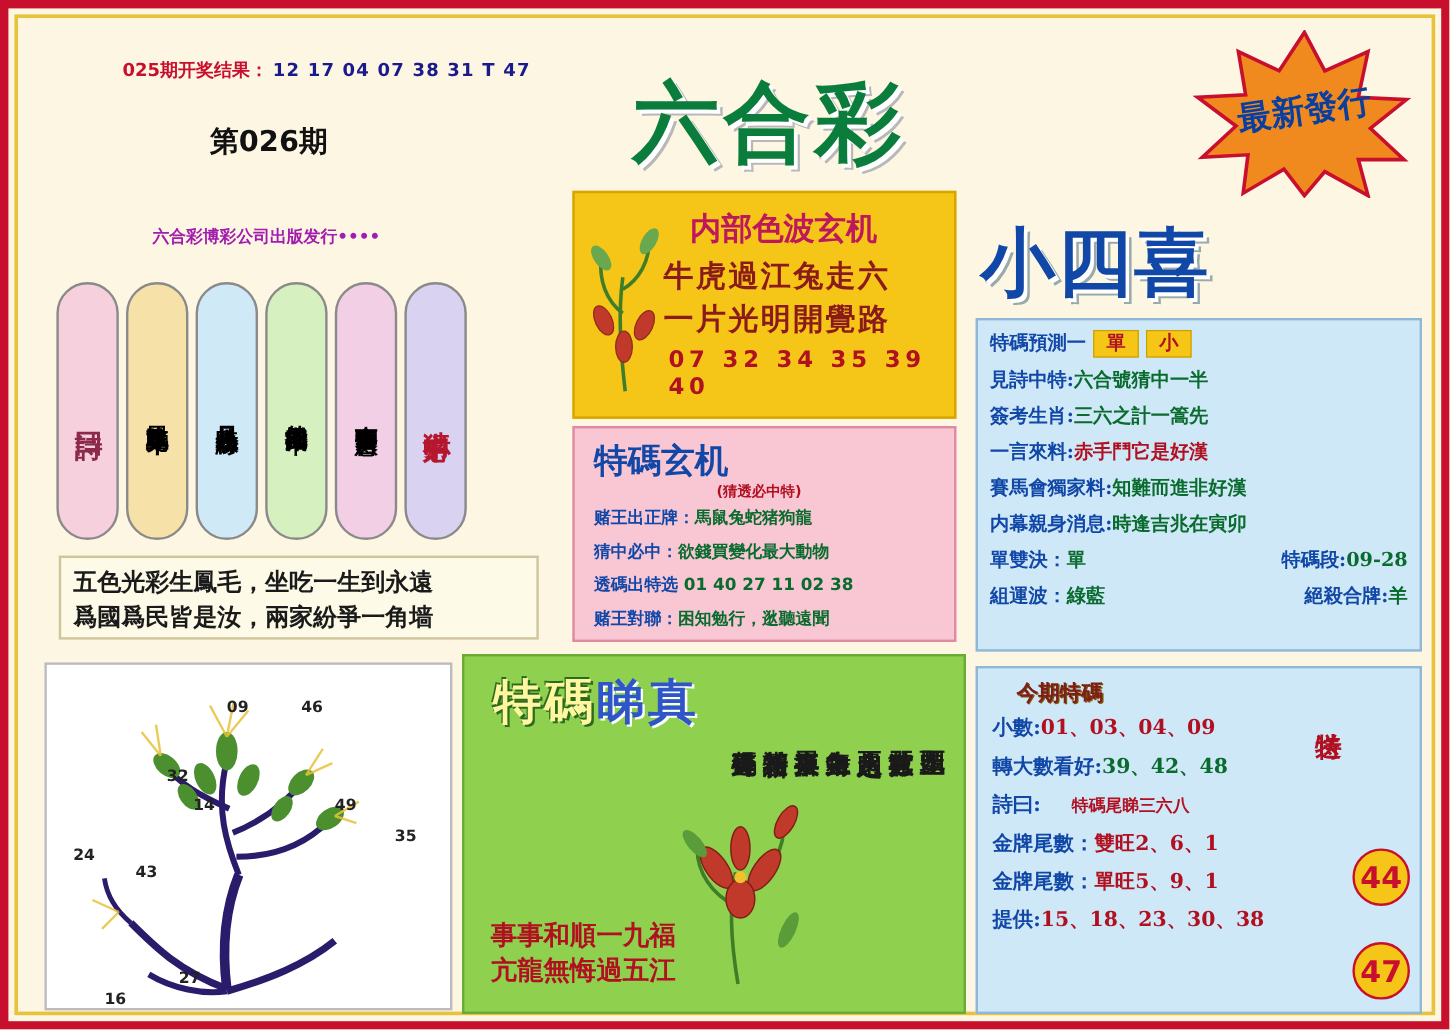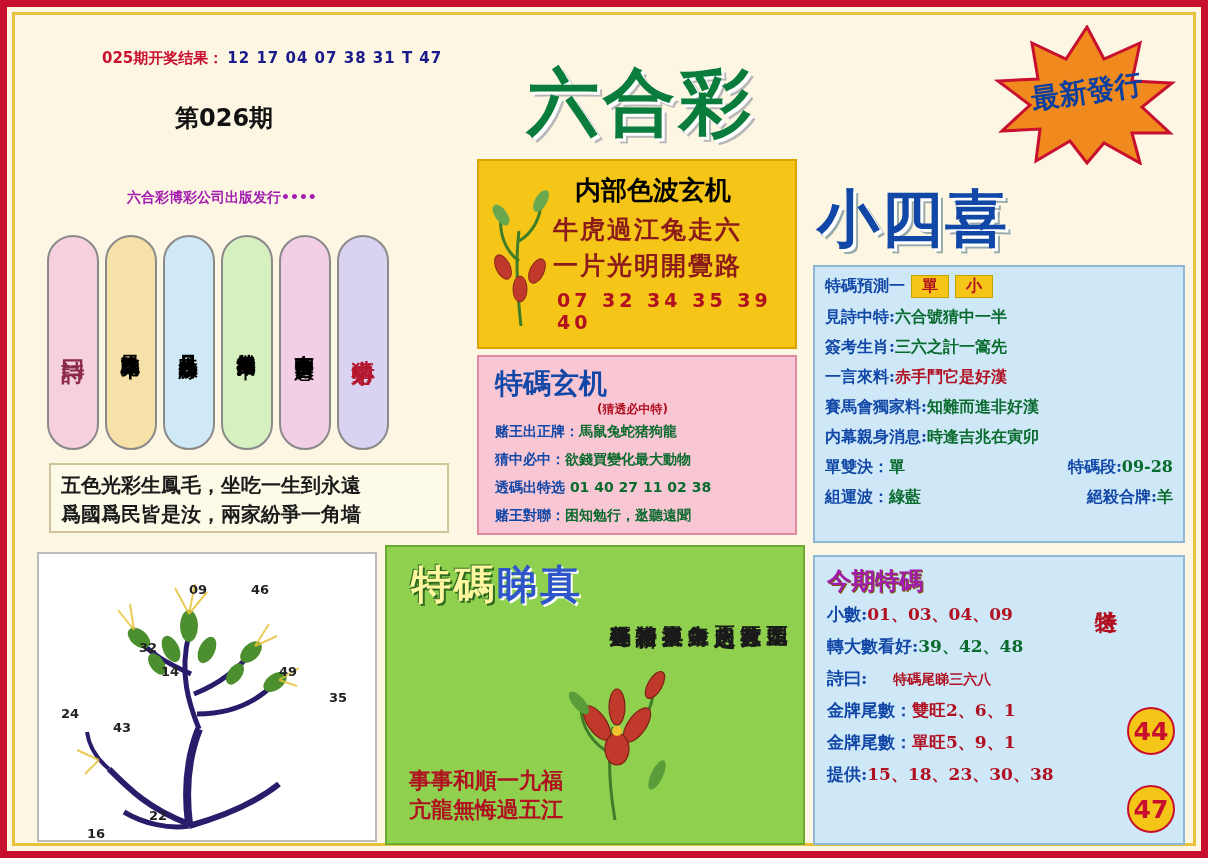--- a/index.html
+++ b/index.html
@@ -119,21 +119,21 @@
   }
   .tnum{ position:absolute; font-size:13px; font-weight:bold; color:#222; }
   
   .cbox{
     position:absolute; left:470px; top:152px;
     width:320px; height:190px;
     background:#f5c518; border:2px solid #d9a400;
   }
   .cbox .hd{
     position:absolute; left:96px; top:12px;
-    font-size:26px; font-weight:bold; color:#000000;
+    font-size:26px; font-weight:bold; color:#be185d;
     font-family:"DejaVu Serif","Liberation Serif",serif;
   }
   .cbox .l1,.cbox .l2{
     position:absolute; left:74px;
     font-size:25px; font-weight:bold; color:#8b1a1a;
     font-family:"DejaVu Serif","Liberation Serif",serif;
     letter-spacing:2px;
   }
   .cbox .l1{ top:52px; }
   .cbox .l2{ top:88px; }
@@ -225,24 +225,25 @@
   }
   .row-flex{ display:flex; justify-content:space-between; }
   
   .bbox{
     position:absolute; left:806px; top:548px;
     width:372px; height:290px;
     background:#cfe8f8; border:2px solid #8fb8d6;
     padding:8px 12px;
   }
   .bbox .hd{
-    font-size:24px; font-weight:bold; color:#a21caf;
+    font-size:18px; font-weight:bold; color:#7f1d1d;
     text-shadow:1px 1px 0 #7a5a00;
     margin-bottom:6px;
     font-family:"DejaVu Serif","Liberation Serif",serif;
+    margin-left:20px;
   }
   .bbox .r{
     font-size:17px; font-weight:bold; color:#1147a6;
     margin-bottom:9px; white-space:nowrap;
     font-family:"DejaVu Serif","Liberation Serif",serif;
   }
   .bbox .r .rd{ color:#b01020; }
   .bbox .r .g{ color:#0a6b2e; }
   .bbox .r .small{ font-size:14px; color:#b01020;margin-left:20px; }
   .ts{
@@ -340,21 +341,21 @@
       </g>
     </svg>
     <div class="tnum" style="left:150px; top:28px;">09</div>
     <div class="tnum" style="left:212px; top:28px;">46</div>
     <div class="tnum" style="left:100px; top:86px;">32</div>
     <div class="tnum" style="left:122px; top:110px;">14</div>
     <div class="tnum" style="left:240px; top:110px;">49</div>
     <div class="tnum" style="left:290px; top:136px;">35</div>
     <div class="tnum" style="left:22px; top:152px;">24</div>
     <div class="tnum" style="left:74px; top:166px;">43</div>
-    <div class="tnum" style="left:110px; top:254px;">22</div>
+    <div class="tnum" style="left:110px; top:254px;">27</div>
     <div class="tnum" style="left:48px; top:272px;">16</div>
     <div class="cap">搖錢樹</div>
   </div>
 
   <div class="cbox">
     <svg class="flower" viewBox="0 0 70 160">
       <g stroke="#3f7d28" fill="none" stroke-width="3">
         <path d="M34 155 C30 120 28 90 32 60"></path>
         <path d="M32 90 C18 80 12 62 14 44"></path>
         <path d="M32 70 C46 62 54 46 54 30"></path>

